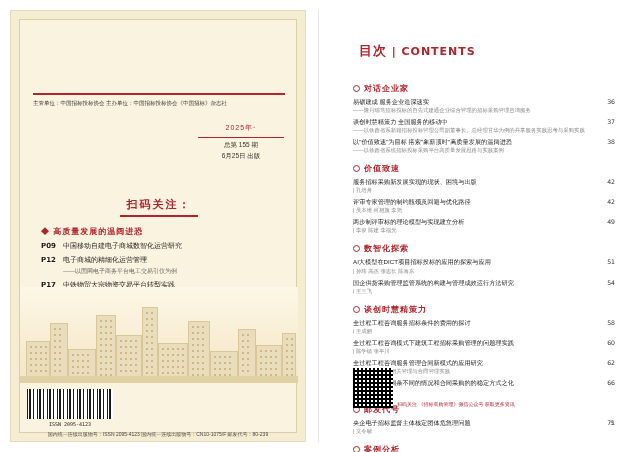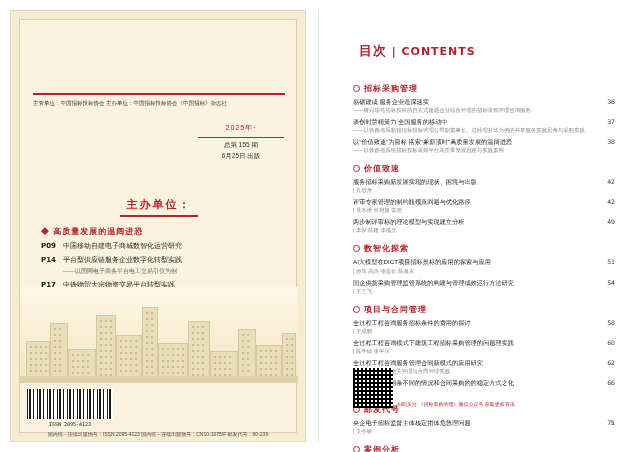--- a/index.html
+++ b/index.html
@@ -68,30 +68,30 @@
     <div class="cover-org">主管单位：中国招标投标协会    主办单位：中国招标投标协会《中国招标》杂志社</div>
 
     <div class="issue-box">
       <div class="issue-year">2025年·</div>
       <div class="issue-rule"></div>
       <div class="issue-total">总第 155 期</div>
       <div class="issue-date">6月25日 出版</div>
     </div>
 
     <div class="guide">
-      <div class="guide-head">主办单位：</div>
+      <div class="guide-head">扫码关注：</div>
 
       <div class="sec-label">◆ 高质量发展的温阔进恐</div>
       <div class="toc-l">
         <span class="pg">P09</span>
         <span class="tx">中国移动自建电子商城数智化运营研究</span>
       </div>
       <div class="toc-l">
-        <span class="pg">P14</span>
-        <span class="tx">平台型供应链服务企业数字化转型实践</span>
+        <span class="pg">P12</span>
+        <span class="tx">电子商城的精细化运营管理</span>
       </div>
       <div class="toc-sub">——以国网电子商务平台电工交易引仪为例</div>
       <div class="toc-l">
         <span class="pg">P17</span>
         <span class="tx">中铁物贸大宗物资交易平台转型实践</span>
       </div>
 
       <div class="sec-label">◆ 专家论坛</div>
       <div class="toc-l">
         <span class="pg">P33</span>
@@ -391,21 +391,21 @@
   <div class="toc-page">
     <div class="toc-title">
       <span>目次</span>
       <span class="en">| CONTENTS</span>
     </div>
 
     <div class="toc-body">
 
       <div class="cat">
           <span class="dot"></span>
-          <span>招标采购管理</span>
+          <span>对话企业家</span>
         </div>
       <div class="ent">
           <span class="et"><span>易砺建成  服务企业造深速实</span><span class="es">——隆丹瑞笃招标投标的自先式建通企业综合管理的招标采购管理咨询服务</span></span>
           <span class="ep">36</span>
         </div>
       <div class="ent">
           <span class="et"><span>谈创时慧精策力  全国服务的移动中</span><span class="es">——以铁西省系新籍招标投标管理公司副董事长、总经理甘华为例的共享服务实践思考与采购实践</span></span>
           <span class="ep">37</span>
         </div>
       <div class="ent">
@@ -438,21 +438,21 @@
           <span class="et"><span>AI大模型在DICT项目招标投标的应用的探索与应用</span><span class="es">| 孙玮  高杰  张志长  陈海东</span></span>
           <span class="ep">51</span>
         </div>
       <div class="ent">
           <span class="et"><span>国企供货采购管理监管系统的构建与管理成效运行方法研究</span><span class="es">| 王三飞</span></span>
           <span class="ep">54</span>
         </div>
 
       <div class="cat">
           <span class="dot"></span>
-          <span>项目与合同管理</span>
+          <span>谈创时慧精策力</span>
         </div>
       <div class="ent">
           <span class="et"><span>全过程工程咨询服务招标条件的费用的探讨</span><span class="es">| 王成丽</span></span>
           <span class="ep">58</span>
         </div>
       <div class="ent">
           <span class="et"><span>全过程工程咨询模式下建筑工程招标采购管理的问题理实践</span><span class="es">| 陈学镇  张平川</span></span>
           <span class="ep">60</span>
         </div>
       <div class="ent">

